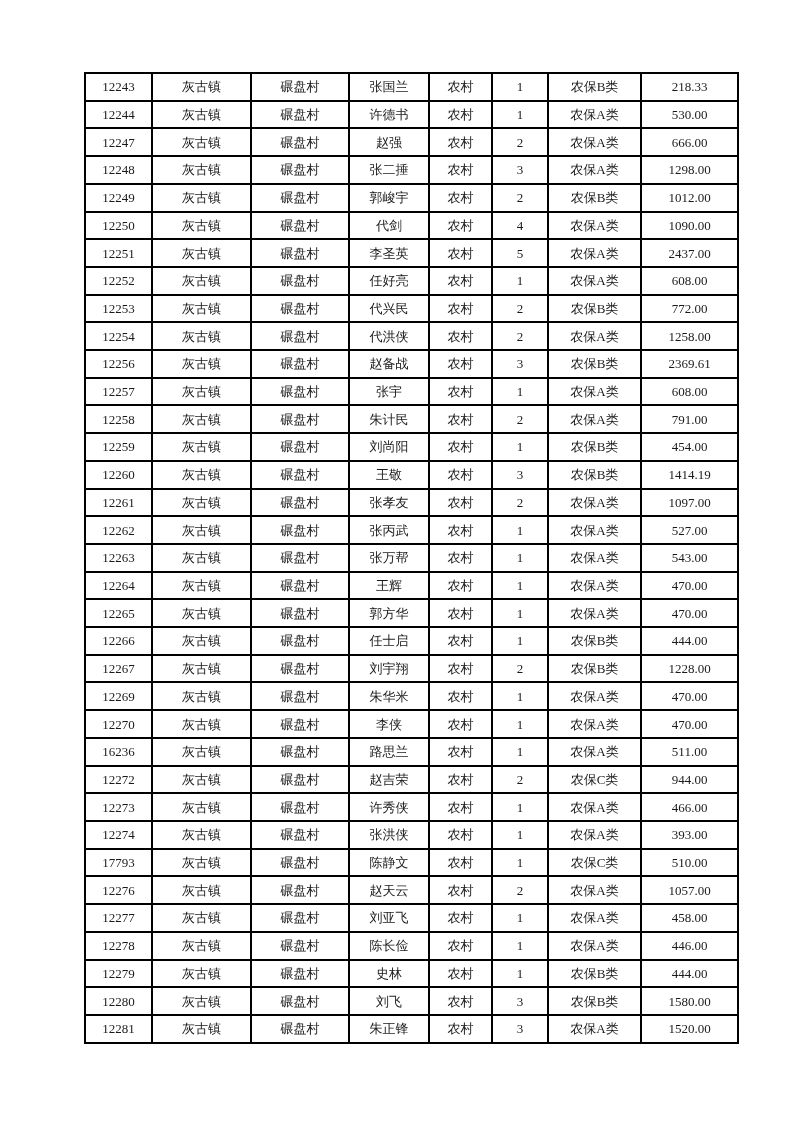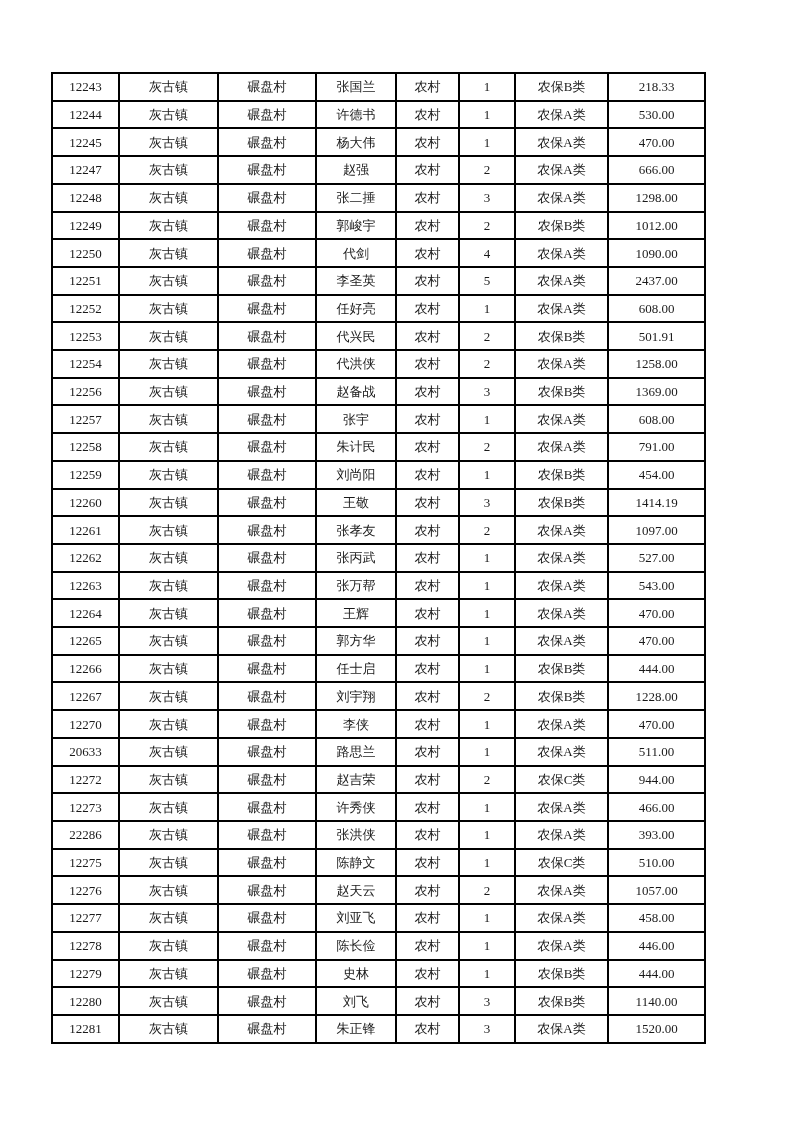--- a/index.html
+++ b/index.html
@@ -10,21 +10,21 @@
   .page {
     position: relative;
     width: 793px;
     height: 1122px;
     background: #ffffff;
     overflow: hidden;
     font-family: "Liberation Serif", "DejaVu Serif", serif;
   }
   table.grid {
     position: absolute;
-    left: 51px;
+    left: 84px;
     top: 72px;
     width: 653px;
     height: 972px;
     border-collapse: collapse;
     table-layout: fixed;
     border: 2px solid #1d4ed8;
   }
   table.grid td {
     border: 2px solid #000000;
     text-align: center;
@@ -75,241 +75,241 @@
           <td>12244</td>
           <td>灰古镇</td>
           <td>碾盘村</td>
           <td>许德书</td>
           <td>农村</td>
           <td>1</td>
           <td>农保A类</td>
           <td>530.00</td>
         </tr>
         <tr>
-          <td>12245</td>
-          <td>灰古镇</td>
-          <td>碾盘村</td>
-          <td>杨大伟</td>
+          <td>12247</td>
+          <td>灰古镇</td>
+          <td>碾盘村</td>
+          <td>赵强</td>
+          <td>农村</td>
+          <td>2</td>
+          <td>农保A类</td>
+          <td>666.00</td>
+        </tr>
+        <tr>
+          <td>12248</td>
+          <td>灰古镇</td>
+          <td>碾盘村</td>
+          <td>张二捶</td>
+          <td>农村</td>
+          <td>3</td>
+          <td>农保A类</td>
+          <td>1298.00</td>
+        </tr>
+        <tr>
+          <td>12249</td>
+          <td>灰古镇</td>
+          <td>碾盘村</td>
+          <td>郭峻宇</td>
+          <td>农村</td>
+          <td>2</td>
+          <td>农保B类</td>
+          <td>1012.00</td>
+        </tr>
+        <tr>
+          <td>12250</td>
+          <td>灰古镇</td>
+          <td>碾盘村</td>
+          <td>代剑</td>
+          <td>农村</td>
+          <td>4</td>
+          <td>农保A类</td>
+          <td>1090.00</td>
+        </tr>
+        <tr>
+          <td>12251</td>
+          <td>灰古镇</td>
+          <td>碾盘村</td>
+          <td>李圣英</td>
+          <td>农村</td>
+          <td>5</td>
+          <td>农保A类</td>
+          <td>2437.00</td>
+        </tr>
+        <tr>
+          <td>12252</td>
+          <td>灰古镇</td>
+          <td>碾盘村</td>
+          <td>任好亮</td>
+          <td>农村</td>
+          <td>1</td>
+          <td>农保A类</td>
+          <td>608.00</td>
+        </tr>
+        <tr>
+          <td>12253</td>
+          <td>灰古镇</td>
+          <td>碾盘村</td>
+          <td>代兴民</td>
+          <td>农村</td>
+          <td>2</td>
+          <td>农保B类</td>
+          <td>772.00</td>
+        </tr>
+        <tr>
+          <td>12254</td>
+          <td>灰古镇</td>
+          <td>碾盘村</td>
+          <td>代洪侠</td>
+          <td>农村</td>
+          <td>2</td>
+          <td>农保A类</td>
+          <td>1258.00</td>
+        </tr>
+        <tr>
+          <td>12256</td>
+          <td>灰古镇</td>
+          <td>碾盘村</td>
+          <td>赵备战</td>
+          <td>农村</td>
+          <td>3</td>
+          <td>农保B类</td>
+          <td>2369.61</td>
+        </tr>
+        <tr>
+          <td>12257</td>
+          <td>灰古镇</td>
+          <td>碾盘村</td>
+          <td>张宇</td>
+          <td>农村</td>
+          <td>1</td>
+          <td>农保A类</td>
+          <td>608.00</td>
+        </tr>
+        <tr>
+          <td>12258</td>
+          <td>灰古镇</td>
+          <td>碾盘村</td>
+          <td>朱计民</td>
+          <td>农村</td>
+          <td>2</td>
+          <td>农保A类</td>
+          <td>791.00</td>
+        </tr>
+        <tr>
+          <td>12259</td>
+          <td>灰古镇</td>
+          <td>碾盘村</td>
+          <td>刘尚阳</td>
+          <td>农村</td>
+          <td>1</td>
+          <td>农保B类</td>
+          <td>454.00</td>
+        </tr>
+        <tr>
+          <td>12260</td>
+          <td>灰古镇</td>
+          <td>碾盘村</td>
+          <td>王敬</td>
+          <td>农村</td>
+          <td>3</td>
+          <td>农保B类</td>
+          <td>1414.19</td>
+        </tr>
+        <tr>
+          <td>12261</td>
+          <td>灰古镇</td>
+          <td>碾盘村</td>
+          <td>张孝友</td>
+          <td>农村</td>
+          <td>2</td>
+          <td>农保A类</td>
+          <td>1097.00</td>
+        </tr>
+        <tr>
+          <td>12262</td>
+          <td>灰古镇</td>
+          <td>碾盘村</td>
+          <td>张丙武</td>
+          <td>农村</td>
+          <td>1</td>
+          <td>农保A类</td>
+          <td>527.00</td>
+        </tr>
+        <tr>
+          <td>12263</td>
+          <td>灰古镇</td>
+          <td>碾盘村</td>
+          <td>张万帮</td>
+          <td>农村</td>
+          <td>1</td>
+          <td>农保A类</td>
+          <td>543.00</td>
+        </tr>
+        <tr>
+          <td>12264</td>
+          <td>灰古镇</td>
+          <td>碾盘村</td>
+          <td>王辉</td>
           <td>农村</td>
           <td>1</td>
           <td>农保A类</td>
           <td>470.00</td>
         </tr>
         <tr>
-          <td>12247</td>
-          <td>灰古镇</td>
-          <td>碾盘村</td>
-          <td>赵强</td>
-          <td>农村</td>
-          <td>2</td>
-          <td>农保A类</td>
-          <td>666.00</td>
-        </tr>
-        <tr>
-          <td>12248</td>
-          <td>灰古镇</td>
-          <td>碾盘村</td>
-          <td>张二捶</td>
-          <td>农村</td>
-          <td>3</td>
-          <td>农保A类</td>
-          <td>1298.00</td>
-        </tr>
-        <tr>
-          <td>12249</td>
-          <td>灰古镇</td>
-          <td>碾盘村</td>
-          <td>郭峻宇</td>
-          <td>农村</td>
-          <td>2</td>
-          <td>农保B类</td>
-          <td>1012.00</td>
-        </tr>
-        <tr>
-          <td>12250</td>
-          <td>灰古镇</td>
-          <td>碾盘村</td>
-          <td>代剑</td>
-          <td>农村</td>
-          <td>4</td>
-          <td>农保A类</td>
-          <td>1090.00</td>
-        </tr>
-        <tr>
-          <td>12251</td>
-          <td>灰古镇</td>
-          <td>碾盘村</td>
-          <td>李圣英</td>
-          <td>农村</td>
-          <td>5</td>
-          <td>农保A类</td>
-          <td>2437.00</td>
-        </tr>
-        <tr>
-          <td>12252</td>
-          <td>灰古镇</td>
-          <td>碾盘村</td>
-          <td>任好亮</td>
-          <td>农村</td>
-          <td>1</td>
-          <td>农保A类</td>
-          <td>608.00</td>
-        </tr>
-        <tr>
-          <td>12253</td>
-          <td>灰古镇</td>
-          <td>碾盘村</td>
-          <td>代兴民</td>
-          <td>农村</td>
-          <td>2</td>
-          <td>农保B类</td>
-          <td>501.91</td>
-        </tr>
-        <tr>
-          <td>12254</td>
-          <td>灰古镇</td>
-          <td>碾盘村</td>
-          <td>代洪侠</td>
-          <td>农村</td>
-          <td>2</td>
-          <td>农保A类</td>
-          <td>1258.00</td>
-        </tr>
-        <tr>
-          <td>12256</td>
-          <td>灰古镇</td>
-          <td>碾盘村</td>
-          <td>赵备战</td>
-          <td>农村</td>
-          <td>3</td>
-          <td>农保B类</td>
-          <td>1369.00</td>
-        </tr>
-        <tr>
-          <td>12257</td>
-          <td>灰古镇</td>
-          <td>碾盘村</td>
-          <td>张宇</td>
-          <td>农村</td>
-          <td>1</td>
-          <td>农保A类</td>
-          <td>608.00</td>
-        </tr>
-        <tr>
-          <td>12258</td>
-          <td>灰古镇</td>
-          <td>碾盘村</td>
-          <td>朱计民</td>
-          <td>农村</td>
-          <td>2</td>
-          <td>农保A类</td>
-          <td>791.00</td>
-        </tr>
-        <tr>
-          <td>12259</td>
-          <td>灰古镇</td>
-          <td>碾盘村</td>
-          <td>刘尚阳</td>
-          <td>农村</td>
-          <td>1</td>
-          <td>农保B类</td>
-          <td>454.00</td>
-        </tr>
-        <tr>
-          <td>12260</td>
-          <td>灰古镇</td>
-          <td>碾盘村</td>
-          <td>王敬</td>
-          <td>农村</td>
-          <td>3</td>
-          <td>农保B类</td>
-          <td>1414.19</td>
-        </tr>
-        <tr>
-          <td>12261</td>
-          <td>灰古镇</td>
-          <td>碾盘村</td>
-          <td>张孝友</td>
-          <td>农村</td>
-          <td>2</td>
-          <td>农保A类</td>
-          <td>1097.00</td>
-        </tr>
-        <tr>
-          <td>12262</td>
-          <td>灰古镇</td>
-          <td>碾盘村</td>
-          <td>张丙武</td>
-          <td>农村</td>
-          <td>1</td>
-          <td>农保A类</td>
-          <td>527.00</td>
-        </tr>
-        <tr>
-          <td>12263</td>
-          <td>灰古镇</td>
-          <td>碾盘村</td>
-          <td>张万帮</td>
-          <td>农村</td>
-          <td>1</td>
-          <td>农保A类</td>
-          <td>543.00</td>
-        </tr>
-        <tr>
-          <td>12264</td>
-          <td>灰古镇</td>
-          <td>碾盘村</td>
-          <td>王辉</td>
+          <td>12265</td>
+          <td>灰古镇</td>
+          <td>碾盘村</td>
+          <td>郭方华</td>
           <td>农村</td>
           <td>1</td>
           <td>农保A类</td>
           <td>470.00</td>
         </tr>
         <tr>
-          <td>12265</td>
-          <td>灰古镇</td>
-          <td>碾盘村</td>
-          <td>郭方华</td>
+          <td>12266</td>
+          <td>灰古镇</td>
+          <td>碾盘村</td>
+          <td>任士启</td>
+          <td>农村</td>
+          <td>1</td>
+          <td>农保B类</td>
+          <td>444.00</td>
+        </tr>
+        <tr>
+          <td>12267</td>
+          <td>灰古镇</td>
+          <td>碾盘村</td>
+          <td>刘宇翔</td>
+          <td>农村</td>
+          <td>2</td>
+          <td>农保B类</td>
+          <td>1228.00</td>
+        </tr>
+        <tr>
+          <td>12269</td>
+          <td>灰古镇</td>
+          <td>碾盘村</td>
+          <td>朱华米</td>
           <td>农村</td>
           <td>1</td>
           <td>农保A类</td>
           <td>470.00</td>
         </tr>
         <tr>
-          <td>12266</td>
-          <td>灰古镇</td>
-          <td>碾盘村</td>
-          <td>任士启</td>
-          <td>农村</td>
-          <td>1</td>
-          <td>农保B类</td>
-          <td>444.00</td>
-        </tr>
-        <tr>
-          <td>12267</td>
-          <td>灰古镇</td>
-          <td>碾盘村</td>
-          <td>刘宇翔</td>
-          <td>农村</td>
-          <td>2</td>
-          <td>农保B类</td>
-          <td>1228.00</td>
-        </tr>
-        <tr>
           <td>12270</td>
           <td>灰古镇</td>
           <td>碾盘村</td>
           <td>李侠</td>
           <td>农村</td>
           <td>1</td>
           <td>农保A类</td>
           <td>470.00</td>
         </tr>
         <tr>
-          <td>20633</td>
+          <td>16236</td>
           <td>灰古镇</td>
           <td>碾盘村</td>
           <td>路思兰</td>
           <td>农村</td>
           <td>1</td>
           <td>农保A类</td>
           <td>511.00</td>
         </tr>
         <tr>
           <td>12272</td>
@@ -325,31 +325,31 @@
           <td>12273</td>
           <td>灰古镇</td>
           <td>碾盘村</td>
           <td>许秀侠</td>
           <td>农村</td>
           <td>1</td>
           <td>农保A类</td>
           <td>466.00</td>
         </tr>
         <tr>
-          <td>22286</td>
+          <td>12274</td>
           <td>灰古镇</td>
           <td>碾盘村</td>
           <td>张洪侠</td>
           <td>农村</td>
           <td>1</td>
           <td>农保A类</td>
           <td>393.00</td>
         </tr>
         <tr>
-          <td>12275</td>
+          <td>17793</td>
           <td>灰古镇</td>
           <td>碾盘村</td>
           <td>陈静文</td>
           <td>农村</td>
           <td>1</td>
           <td>农保C类</td>
           <td>510.00</td>
         </tr>
         <tr>
           <td>12276</td>
@@ -392,21 +392,21 @@
           <td>444.00</td>
         </tr>
         <tr>
           <td>12280</td>
           <td>灰古镇</td>
           <td>碾盘村</td>
           <td>刘飞</td>
           <td>农村</td>
           <td>3</td>
           <td>农保B类</td>
-          <td>1140.00</td>
+          <td>1580.00</td>
         </tr>
         <tr>
           <td>12281</td>
           <td>灰古镇</td>
           <td>碾盘村</td>
           <td>朱正锋</td>
           <td>农村</td>
           <td>3</td>
           <td>农保A类</td>
           <td>1520.00</td>

